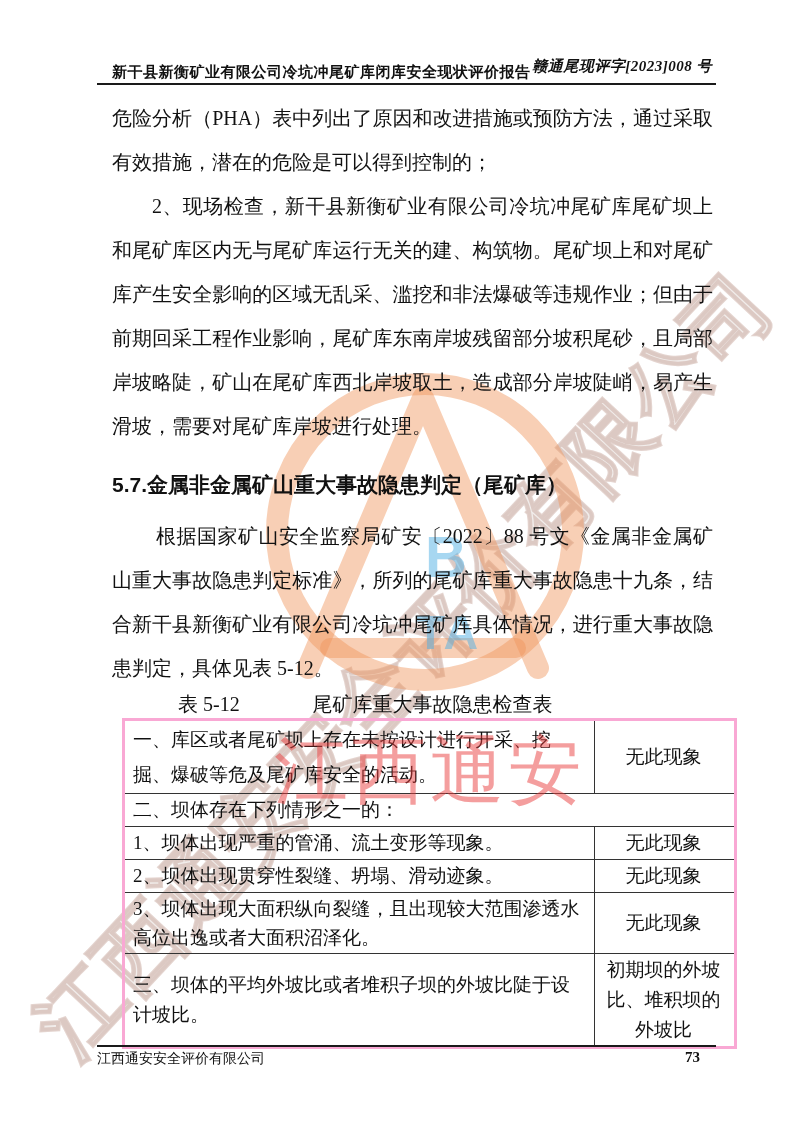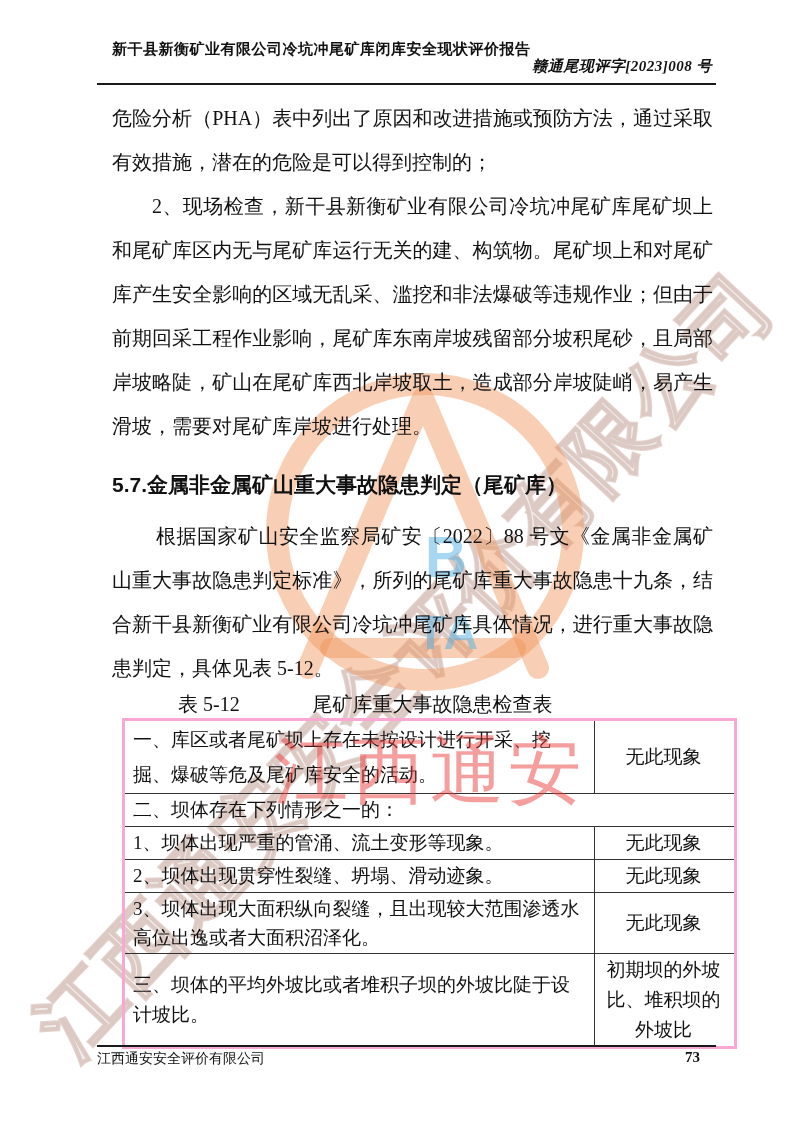--- a/index.html
+++ b/index.html
@@ -6,21 +6,21 @@
   .page{
     position:relative;
     width:800px;height:1131px;
     margin:0 auto;
     background:#ffffff;
     overflow:hidden;
     font-family:"Liberation Serif","DejaVu Serif",serif;
     color:#111;
   }
   
-  .hdr-left{position:absolute;left:112px;top:40px;font-size:15px;font-weight:bold;letter-spacing:0.5px;}
+  .hdr-left{position:absolute;left:112px;top:63px;font-size:15px;font-weight:bold;letter-spacing:0.5px;}
   .hdr-right{position:absolute;right:88px;top:57px;font-size:15px;font-weight:bold;letter-spacing:0.5px;font-style:italic;}
   .hdr-rule{position:absolute;left:97px;top:83px;width:619px;height:2px;background:#1a1a1a;}
   
   .wm-layer{position:absolute;inset:0;z-index:0;pointer-events:none;}
   .wm-diagonal{
     position:absolute;left:405px;top:665px;
     transform:translate(-50%,-50%) rotate(-47deg);
     white-space:nowrap;
     font-family:"Liberation Sans","DejaVu Sans",sans-serif;
     font-size:84px;font-weight:bold;

